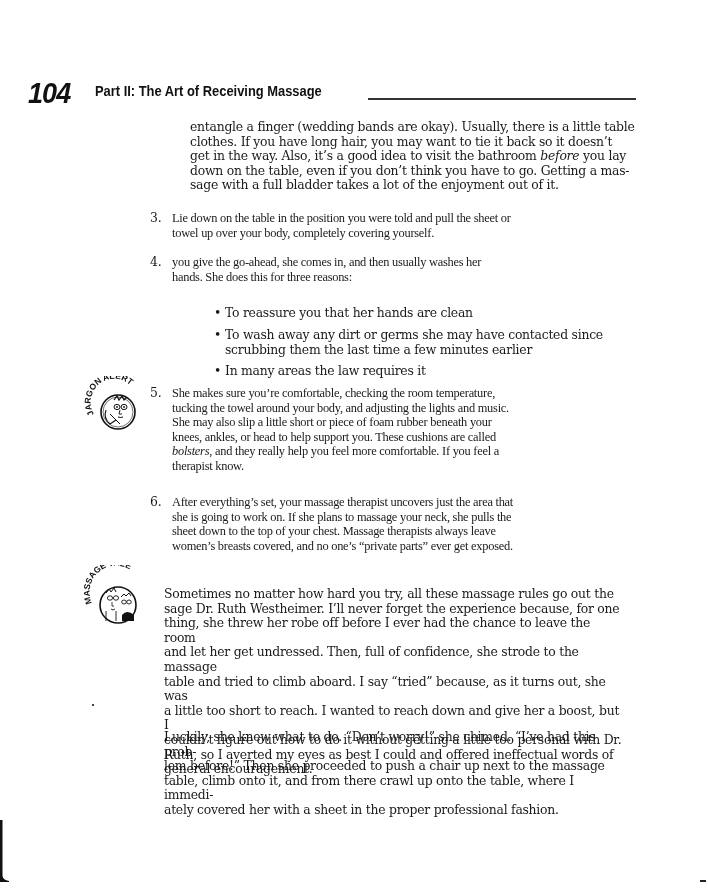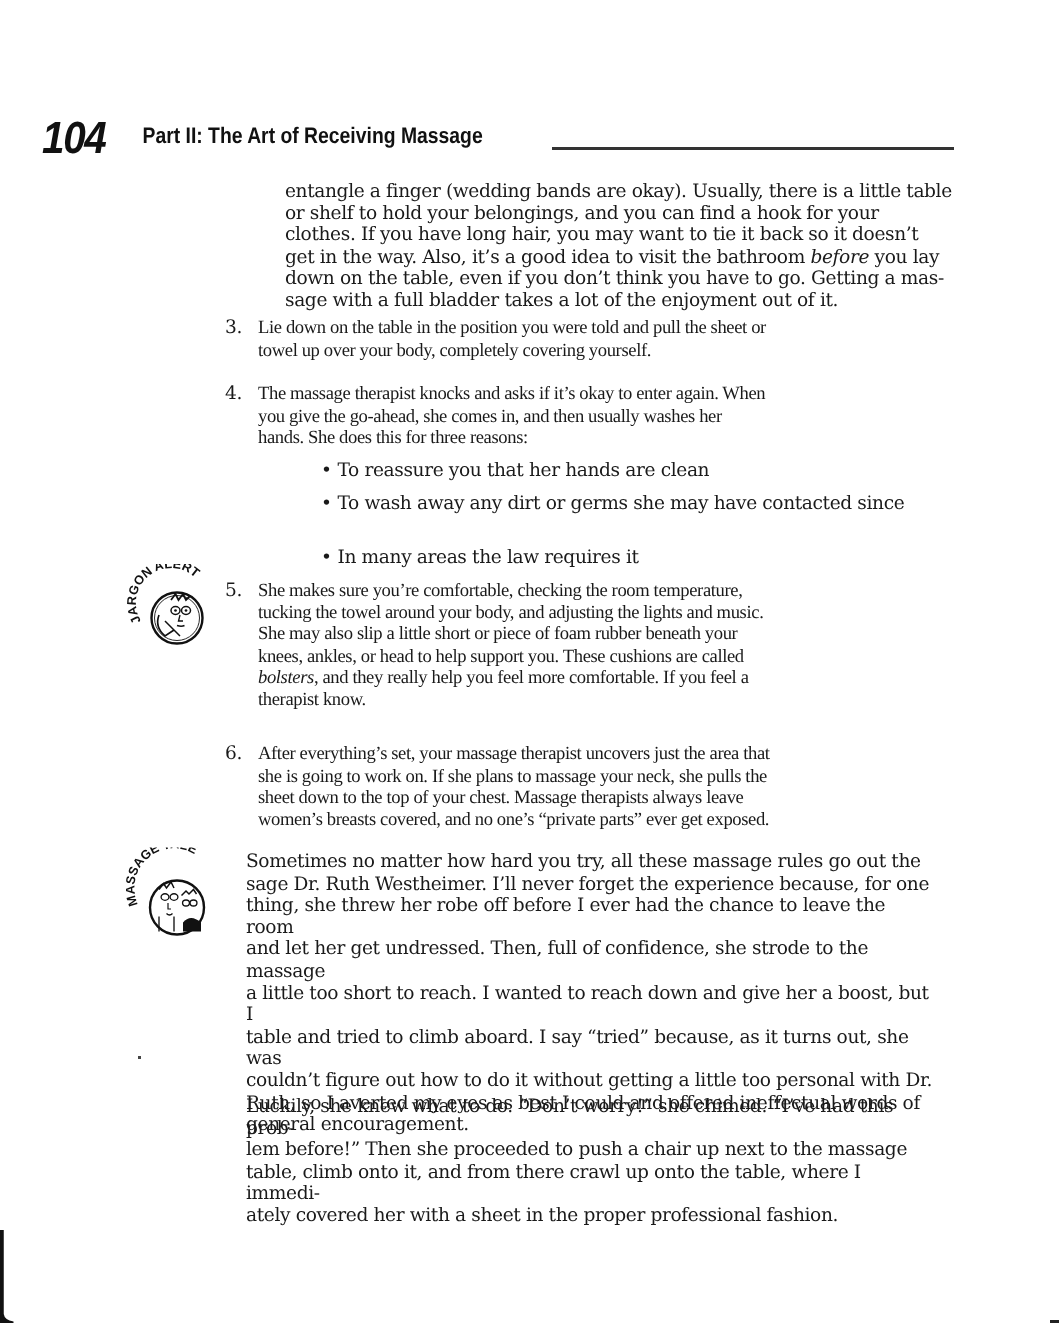--- a/index.html
+++ b/index.html
@@ -43,54 +43,53 @@
 <body>
 
 <div class="header">
   <div class="page-num">104</div>
   <div class="running-head">Part II: The Art of Receiving Massage</div>
   <div class="head-rule"></div>
 </div>
 
 <div class="col" style="top:120px;">
   <div>entangle a finger (wedding bands are okay). Usually, there is a little table</div>
-  <div>or shelf to hold your belongings, and you can find a hook for your</div>
   <div>clothes. If you have long hair, you may want to tie it back so it doesn’t</div>
   <div><span>get in the way. Also, it’s a good idea to visit the bathroom </span><i>before</i><span> you lay</span></div>
   <div>down on the table, even if you don’t think you have to go. Getting a mas-</div>
   <div>sage with a full bladder takes a lot of the enjoyment out of it.</div>
 </div>
 
 <div class="item" style="top:211px;">
   <span class="num">3.</span>
   <div class="txt">
     <div>Lie down on the table in the position you were told and pull the sheet or</div>
     <div>towel up over your body, completely covering yourself.</div>
   </div>
 </div>
 
 <div class="item" style="top:255px;">
   <span class="num">4.</span>
   <div class="txt">
-    <div>The massage therapist knocks and asks if it’s okay to enter again. When</div>
     <div>you give the go-ahead, she comes in, and then usually washes her</div>
     <div>hands. She does this for three reasons:</div>
   </div>
 </div>
 
 <div class="bullet" style="top:306px;">
   <span class="dot">•</span>
   <div class="txt">
       <div>To reassure you that her hands are clean</div>
     </div>
 </div>
 <div class="bullet" style="top:328px;">
   <span class="dot">•</span>
   <div class="txt">
     <div>To wash away any dirt or germs she may have contacted since</div>
+    <div>scrubbing them the last time a few minutes earlier</div>
   </div>
 </div>
 <div class="bullet" style="top:364px;">
   <span class="dot">•</span>
   <div class="txt">
       <div>In many areas the law requires it</div>
     </div>
 </div>
 
 <div class="item" style="top:386px;">
@@ -152,27 +151,27 @@
     <path d="M28,37 l0,4 l2,0" fill="none" stroke="#111" stroke-width="0.8"></path>
     <path d="M27,44 q2,2 4,0" fill="none" stroke="#111" stroke-width="0.9"></path>
     <path d="M22,46 l0,10 M32,46 l0,10" fill="none" stroke="#111" stroke-width="0.9"></path>
     <path d="M37,32 l3,-3 l2,2 l3,-3 l2,3" fill="none" stroke="#111" stroke-width="1"></path>
     <ellipse cx="40" cy="37" rx="2.3" ry="2" fill="none" stroke="#111" stroke-width="0.9"></ellipse>
     <ellipse cx="45" cy="37" rx="2.3" ry="2" fill="none" stroke="#111" stroke-width="0.9"></ellipse>
     <path d="M38,50 q5,-6 12,0 l0,6 l-12,0 z" fill="#111"></path>
   </svg>
 </div>
 
-<div class="para" style="top:567px;">
+<div class="para" style="top:587px;">
   <div>Sometimes no matter how hard you try, all these massage rules go out the</div>
   <div>sage Dr. Ruth Westheimer. I’ll never forget the experience because, for one</div>
   <div>thing, she threw her robe off before I ever had the chance to leave the room</div>
   <div>and let her get undressed. Then, full of confidence, she strode to the massage</div>
+  <div>table and tried to climb aboard. I say “tried” because, as it turns out, she was</div>
   <div>a little too short to reach. I wanted to reach down and give her a boost, but I</div>
-  <div>table and tried to climb aboard. I say “tried” because, as it turns out, she was</div>
   <div>couldn’t figure out how to do it without getting a little too personal with Dr.</div>
   <div>Ruth, so I averted my eyes as best I could and offered ineffectual words of</div>
   <div>general encouragement.</div>
 </div>
 
 <div class="para" style="top:730px;">
   <div>Luckily, she knew what to do. “Don’t worry!” she chimed. “I’ve had this prob-</div>
   <div>lem before!” Then she proceeded to push a chair up next to the massage</div>
   <div>table, climb onto it, and from there crawl up onto the table, where I immedi-</div>
   <div>ately covered her with a sheet in the proper professional fashion.</div>

